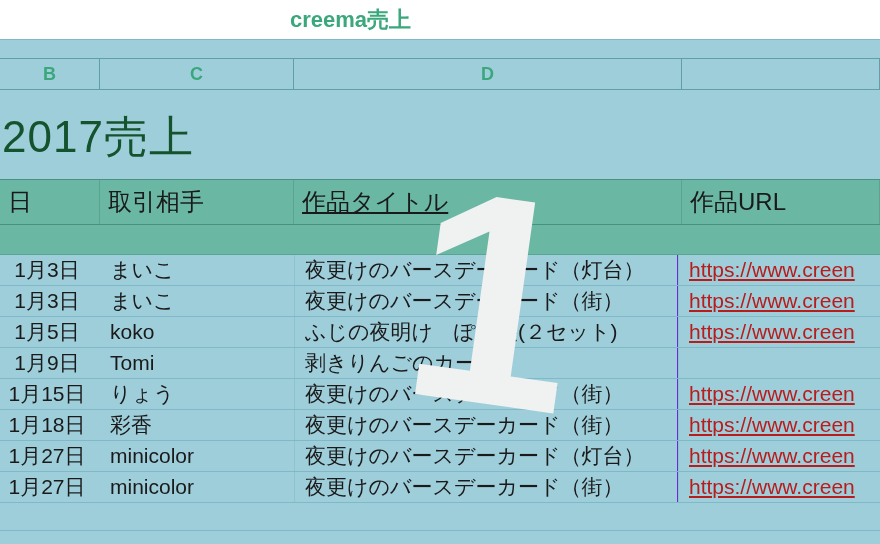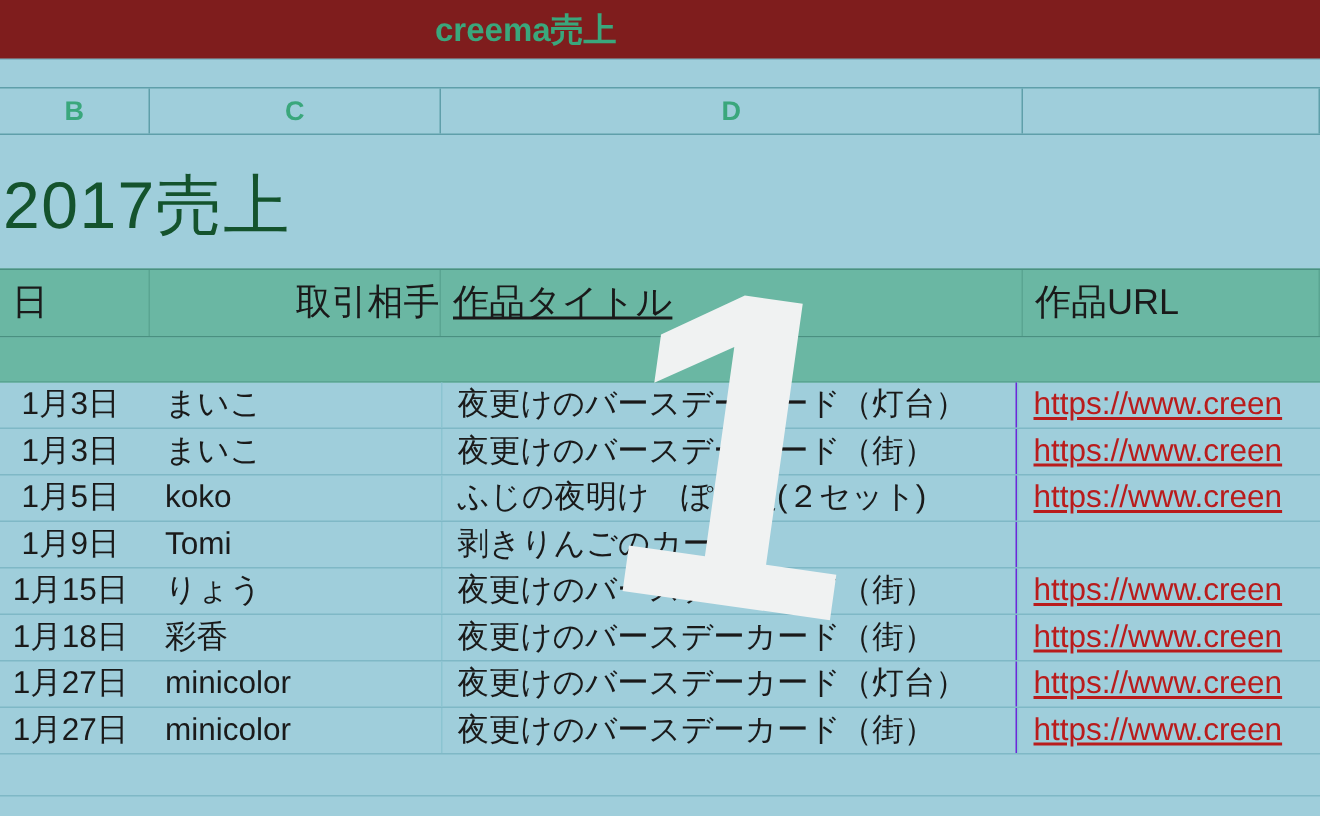--- a/index.html
+++ b/index.html
@@ -6,21 +6,21 @@
 body {
   font-family: "Hiragino Sans", "Helvetica Neue", Arial, sans-serif;
   background: #9fcedb;
   width: 880px;
   height: 544px;
   overflow: hidden;
   position: relative;
 }
 .top-bar {
   height: 40px;
-  background: #7f1d1d;
+  background: #ffffff;
   border-bottom: 1px solid #7fb8c6;
   display: flex;
   align-items: center;
 }
 .tab-label {
   margin-left: 290px;
   color: #3aa77c;
   font-weight: 700;
   font-size: 22px;
 }
@@ -60,21 +60,21 @@
   border-bottom: 1px solid #4a9080;
 }
 .hcell {
   font-size: 24px;
   color: #1a1a1a;
   line-height: 44px;
   padding-left: 8px;
   border-right: 1px solid #5aa592;
 }
 .hc-date { width: 100px; }
-.hc-partner { width: 194px; text-align: right; }
+.hc-partner { width: 194px; }
 .hc-title { width: 388px; text-decoration: underline; }
 .hc-url { flex: 1; }
 .spacer-row {
   height: 30px;
   border-bottom: 1px solid #5aa592;
   background: #6ab7a3;
 }
 .data-rows { }
 .drow {
   display: flex;

